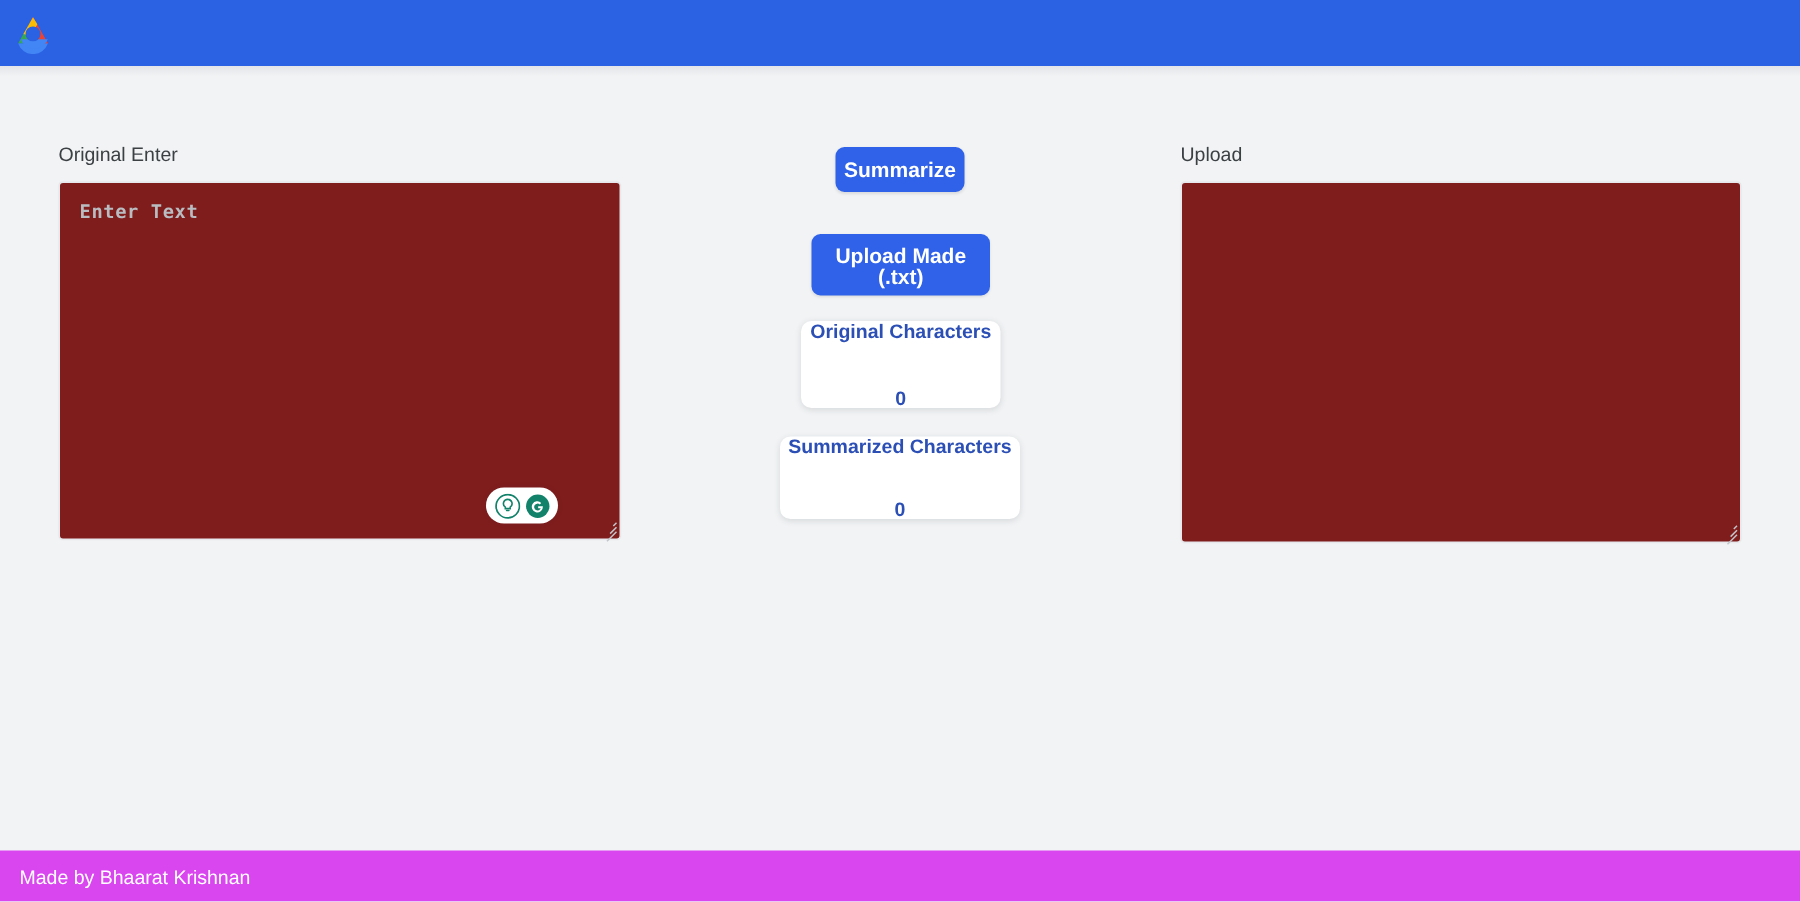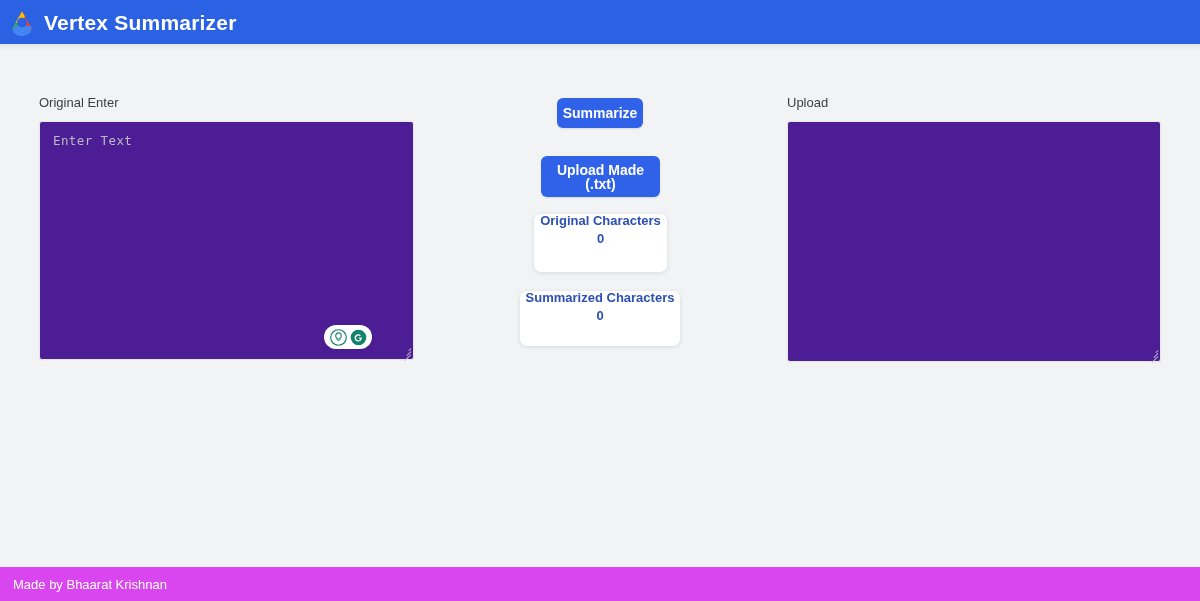--- a/index.html
+++ b/index.html
@@ -50,24 +50,25 @@
     position: absolute;
     font-size: 13px;
     color: #3c4043;
     line-height: 1;
   }
   #label-original { left: 39px; top: 96px; }
   #label-summary  { left: 787px; top: 96px; }
 
   .textarea-box {
     position: absolute;
-    background: #4c1d95;
+    background: #7f1d1d;
     border: 1px solid #e6e8eb;
     border-radius: 3px;
     box-shadow: 0 0 0 0.5px rgba(0,0,0,0.02);
+    font-weight: bold;
   }
   #original-textarea {
     left: 39px; top: 121px;
     width: 375px; height: 239px;
   }
   #summary-textarea {
     left: 787px; top: 121px;
     width: 374px; height: 241px;
   }
   .placeholder-text {
@@ -136,21 +137,21 @@
   #upload-file-button { left: 541px; top: 156px; width: 119px; height: 41px; }
 
   .stat-card {
     position: absolute;
     background: #ffffff;
     border-radius: 7px;
     box-shadow: 0 1px 4px rgba(60,64,67,0.14);
     display: flex;
     flex-direction: column;
     align-items: center;
-    justify-content: flex-start;
+    justify-content: space-between;
     gap: 5px;
   }
   #original-characters-card   { left: 534px; top: 214px; width: 133px; height: 58px; }
   #summarized-characters-card { left: 520px; top: 291px; width: 160px; height: 55px; }
   .stat-title {
     font-size: 13px;
     font-weight: bold;
     color: #2b4fb5;
     line-height: 1;
     white-space: nowrap;
@@ -185,21 +186,20 @@
 <div class="header">
   <svg class="logo" viewBox="0 0 48 48">
     <path d="M24 6 L41 36 A19 19 0 0 1 24 6 Z" fill="#ea4335"></path>
     <path d="M24 6 L41 36 L35 36 L24 16 Z" fill="#ea4335"></path>
     <path d="M24 6 L13 25 L18 33 L29 14 Z" fill="#fbbc04"></path>
     <path d="M13 25 L7 36 L19 36 L24 28 Z" fill="#34a853"></path>
     <path d="M7 36 L41 36 A18 18 0 0 1 7 36 Z" fill="#4285f4"></path>
     <path d="M10 31 L41 31 A17 17 0 0 1 24 42 A17 17 0 0 1 10 31 Z" fill="#4285f4"></path>
     <circle cx="24" cy="25" r="8.5" fill="#2a62e3"></circle>
   </svg>
-  <span class="app-title">Vertex Summarizer</span>
 </div>
 <div class="header-shadow"></div>
 
 <div class="panel-label" id="label-original">Original Enter</div>
 
 <div class="textarea-box" id="original-textarea">
   <div class="placeholder-text">Enter Text</div>
   <div class="resize-grip">
     <i></i>
       <i></i>

